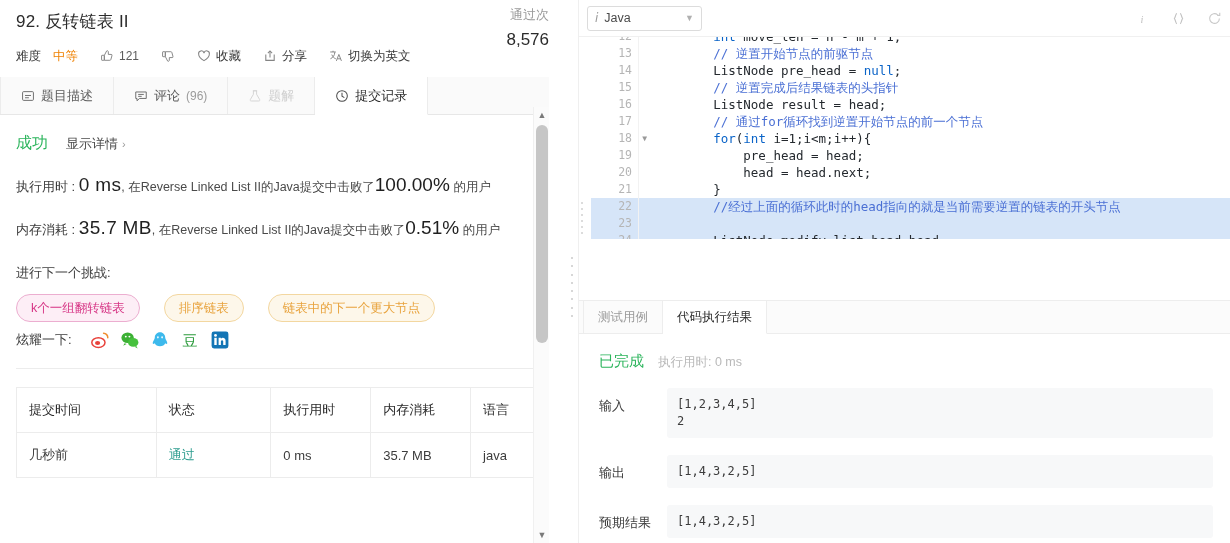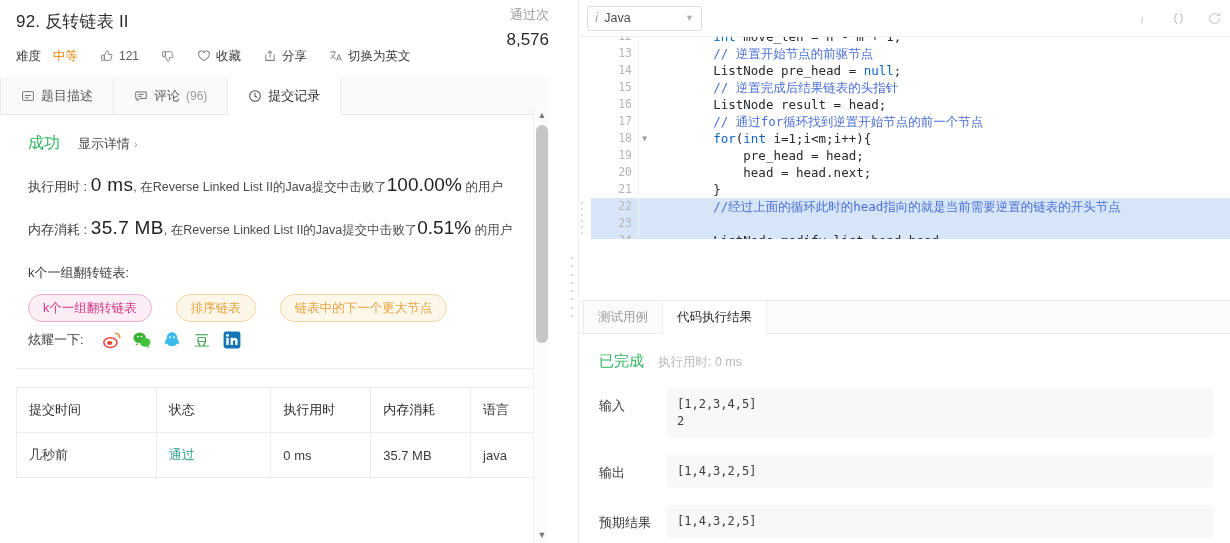--- a/index.html
+++ b/index.html
@@ -72,21 +72,21 @@
     background: #fff; color: #2b2b2b;
     border-bottom: 1px solid #fff;
     margin-bottom: -1px;
   }
   .tab.disabled { color: #cfcfcf; cursor: default; }
   .tab .t-icon { width: 14px; height: 14px; display: inline-block; }
   .tab .t-icon svg { display: block; width: 14px; height: 14px; }
   .tab .t-sub { color: #9b9b9b; font-size: 12px; }
 
   
-  .result-body { padding: 18px 16px 0 28px; }
+  .result-body { padding: 18px 16px 0 16px; }
   .status-row { display: flex; align-items: baseline; gap: 18px; }
   .status-ok { color: #2db55d; font-size: 16px; font-weight: 400; }
   .detail-link { color: #4a4a4a; font-size: 13px; cursor: pointer; }
   .detail-link .chev { color: #9a9a9a; font-size: 11px; margin-left: 4px; }
 
   .stat-line {
     margin-top: 21px;
     font-size: 13px; color: #3c3c3c;
     line-height: 20px;
   }
@@ -389,20 +389,29 @@
       <div class="tab">
         <span class="t-icon">
           <svg viewBox="0 0 16 16" fill="none" stroke="#6b6b6b" stroke-width="1.1">
             <path d="M2 3.4 h12 v7.4 H6.4 L3.4 13.4 V10.8 H2 z"></path>
             <path d="M4.8 6.2 h6.4 M4.8 8.4 h4"></path>
           </svg>
         </span>
         <span>评论</span>
         <span class="t-sub">(96)</span>
       </div>
+      <div class="tab disabled">
+        <span class="t-icon">
+          <svg viewBox="0 0 16 16" fill="none" stroke="#d4d4d4" stroke-width="1.1">
+            <path d="M6.2 2 v4 L2.6 12.2 a1 1 0 0 0 .9 1.5 h9 a1 1 0 0 0 .9 -1.5 L9.8 6 V2 z"></path>
+            <path d="M5.6 2 h4.8"></path>
+          </svg>
+        </span>
+        <span>题解</span>
+      </div>
       <div class="tab active">
         <span class="t-icon">
           <svg viewBox="0 0 16 16" fill="none" stroke="#4a4a4a" stroke-width="1.15">
             <circle cx="8" cy="8" r="6.1"></circle>
             <path d="M8 4.4 V8.2 l2.7 1.6"></path>
           </svg>
         </span>
         <span>提交记录</span>
       </div>
     </div>
@@ -418,21 +427,21 @@
         <span class="big">0 ms</span><span class="mid">, 在Reverse Linked List II的Java提交中击败了</span><span class="pct">100.00%</span>
         <span class="mid">的用户</span>
       </div>
 
       <div class="stat-line">
         <span class="lbl">内存消耗 :</span>
         <span class="big">35.7 MB</span><span class="mid">, 在Reverse Linked List II的Java提交中击败了</span><span class="pct">0.51%</span>
         <span class="mid">的用户</span>
       </div>
 
-      <div class="next-title">k个一组翻转链表:</div>
+      <div class="next-title">进行下一个挑战:</div>
 
       <div class="tag-row">
         <div class="tag hard">k个一组翻转链表</div>
         <div class="tag medium">排序链表</div>
         <div class="tag medium">链表中的下一个更大节点</div>
       </div>
 
       <div class="share-row">
         <span class="share-label">炫耀一下:</span>
         <span class="share-icon">

